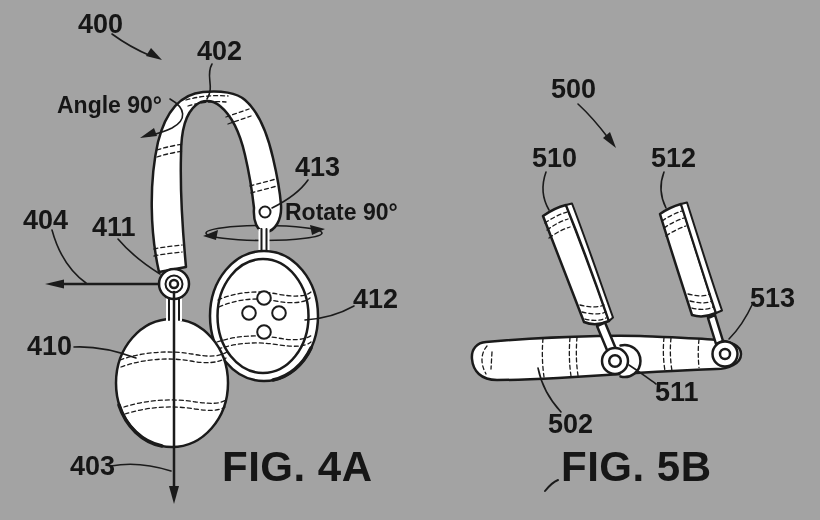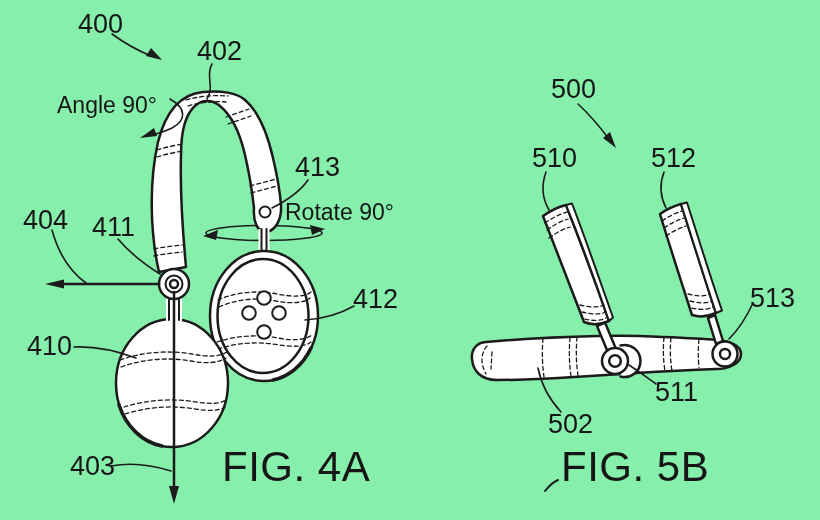--- a/index.html
+++ b/index.html
@@ -1,16 +1,16 @@
 <!DOCTYPE html>
 <html><head>
 <meta charset="utf-8">
 <style>
   html,body{margin:0;padding:0;background:#ffffff;}
-  .sheet{position:relative;width:820px;height:520px;background:#86efac;overflow:hidden;}
+  .sheet{position:relative;width:820px;height:520px;background:#a3a3a3;overflow:hidden;font-weight:bold;}
   svg{display:block;width:820px;height:520px;}
   .ink{stroke:#1b1b1b;fill:none;stroke-width:2.5;stroke-linecap:round;stroke-linejoin:round;}
   .w{fill:#ffffff;}
   .t2{stroke-width:2;}
   .t16{stroke-width:1.6;}
   .thick{stroke-width:3.6;}
   .dash{stroke:#1b1b1b;fill:none;stroke-width:1.3;stroke-dasharray:4 3;stroke-linecap:round;}
   .head{fill:#1b1b1b;stroke:none;}
   text{font-family:"Liberation Sans","DejaVu Sans",sans-serif;fill:#161616;}
   .num{font-size:27px;}

